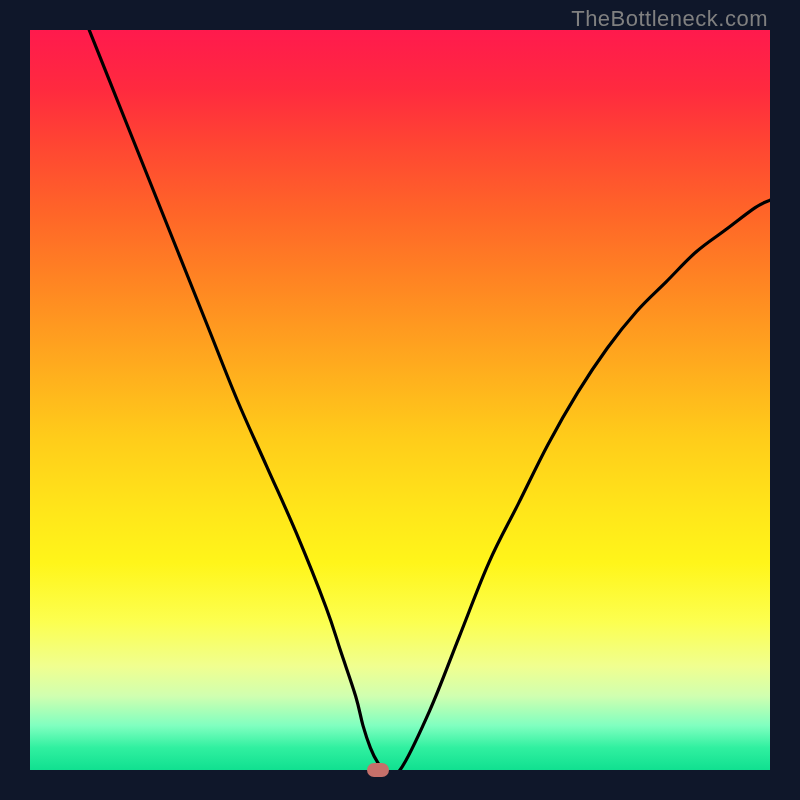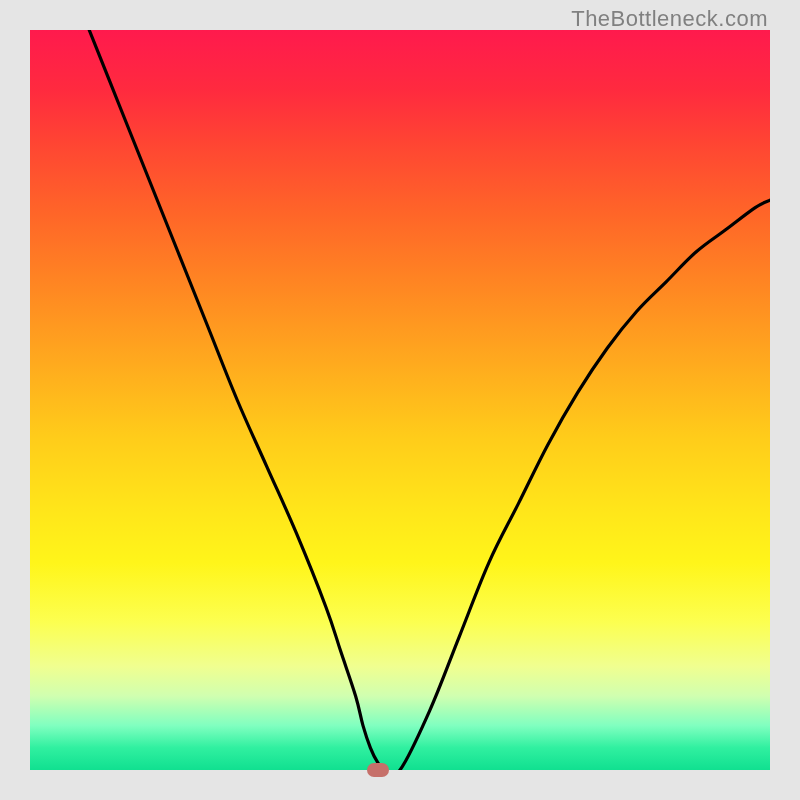--- a/index.html
+++ b/index.html
@@ -8,21 +8,21 @@
     width: 800px;
     height: 800px;
     background: #000;
     font-family: Arial, sans-serif;
     overflow: hidden;
   }
   .chart-container {
     position: relative;
     width: 800px;
     height: 800px;
-    background: #e5e5e5;
+    background: #0f172a;
   }
   .plot-area {
     position: absolute;
     left: 30px;
     top: 30px;
     width: 740px;
     height: 740px;
     background: linear-gradient(to bottom,
       #ff1a4d 0%,
       #ff2a3f 8%,

